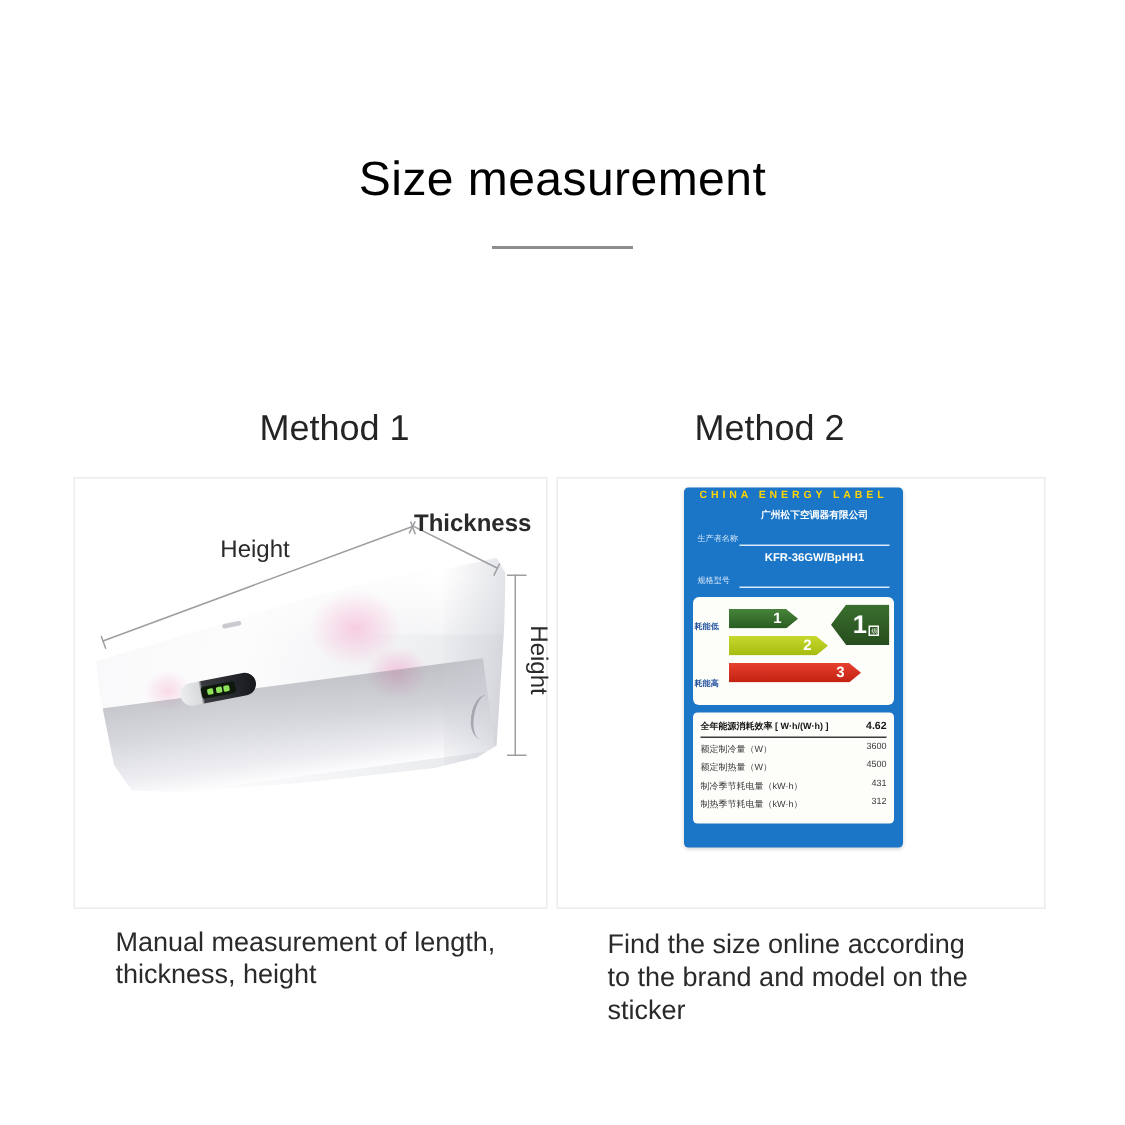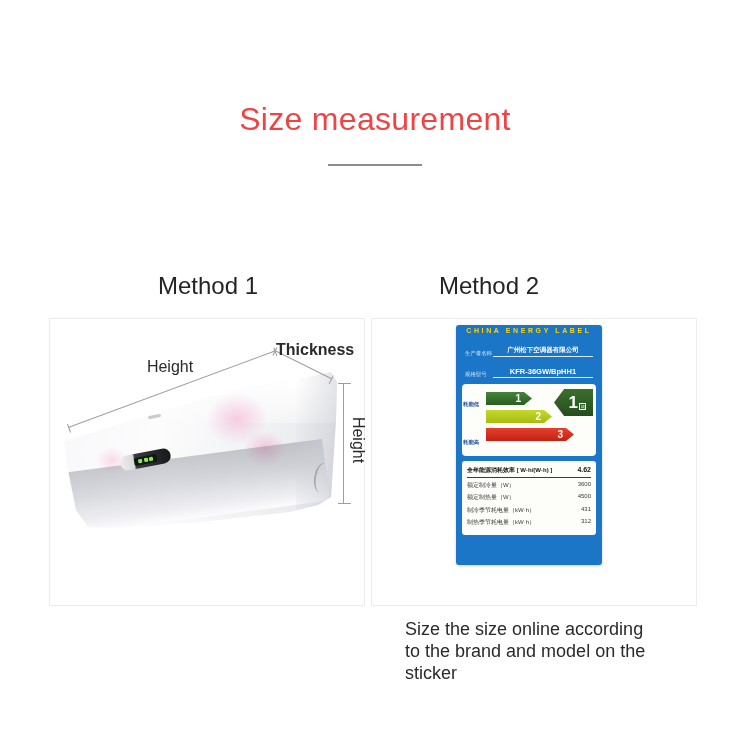--- a/index.html
+++ b/index.html
@@ -4,24 +4,24 @@
 <style>
   * { box-sizing: border-box; margin: 0; padding: 0; }
   html,body { background:#fff; }
   .canvas {
     position: relative; width: 750px; height: 750px; background:#fff;
     font-family: "Liberation Sans", "DejaVu Sans", sans-serif; color:#262626;
     overflow: hidden;
   }
   
   .page-title { position:absolute; top:101px; left:0; width:750px; text-align:center;
-    font-size:32px; letter-spacing:.3px; color:#ef4444; }
+    font-size:32px; letter-spacing:.3px; color:#000000; }
   .title-rule { position:absolute; top:164px; left:328px; width:94px; height:2px; background:#8d8d8d; }
   .method-heading { position:absolute; top:272px; width:200px; text-align:center; font-size:24px; color:#242424; }
-  .mh1 { left:108px; } .mh2 { left:389px; }
+  .mh1 { left:123px; } .mh2 { left:413px; }
   
   .panel { position:absolute; top:318px; height:288px; background:#fff; border:1px solid #ececee; }
   .panel1 { left:49px; width:316px; }
   .panel2 { left:371px; width:326px; }
   
   .caption { position:absolute; top:618px; font-size:18px; line-height:21px; color:#2a2a2a; }
   .cap1 { left:77px; width:258px; }
   .cap2 { left:405px; width:252px; line-height:22px; }
   
   .ac { position:absolute; left:58px; top:365px; width:290px; height:205px;
@@ -68,21 +68,21 @@
   
   .elabel { position:absolute; left:456px; top:325px; width:146px; height:240px;
     background:#1b76c8; border-radius:3px; box-shadow: 0 1px 3px rgba(0,0,0,.18); overflow:hidden; }
   .el-title { margin-top:9px; text-align:center; font-size:17px; font-weight:bold; color:#fdfdf0; letter-spacing:1px; white-space:nowrap; }
   .el-sub { margin-top:2px; text-align:center; font-size:7px; font-weight:bold; color:#ffd400; letter-spacing:2.6px; white-space:nowrap; }
   .el-fields { margin:5px 9px 0; }
   .el-field { display:flex; align-items:flex-end; margin-top:3px; }
   .el-field .lbl { width:28px; overflow:visible; white-space:nowrap; }
   .tiny { display:inline-block; font-size:9px; color:#d3e5f8; transform:scale(.6); transform-origin:0 100%; white-space:nowrap; }
   .el-field .val { flex:1; text-align:center; font-size:6.5px; font-weight:bold; color:#fff;
-    border-bottom:1px solid rgba(240,247,255,.9); padding-bottom:1px; white-space:nowrap; }
+    border-bottom:1px solid rgba(240,247,255,.9); padding-bottom:15px; white-space:nowrap; }
   .el-field.model .val { font-size:7.5px; }
   .el-scale { position:relative; margin:6px 6px 0; height:72px; background:#fdfdfa; border-radius:4px; }
   .scale-side { position:absolute; left:1px; overflow:visible; white-space:nowrap; }
   .scale-side .tiny { color:#1f4f9c; font-weight:bold; transform-origin:0 50%; }
   .s-low { top:9px; } .s-high { top:47px; }
   .bar { position:absolute; left:24px; height:13px; color:#fff; font-weight:bold; font-size:10px;
     line-height:13px; text-align:right; padding-right:11px;
     clip-path: polygon(0 0, calc(100% - 8px) 0, 100% 50%, calc(100% - 8px) 100%, 0 100%); }
   .bar1 { top:8px;  width:46px; background:linear-gradient(180deg,#47843a,#2a5c22); }
   .bar2 { top:26px; width:66px; background:linear-gradient(180deg,#c6d82c,#a6bb10); }
@@ -202,15 +202,16 @@
       </div>
       <div class="t-row">
         <span>制热季节耗电量（kW·h）</span>
         <span>312</span>
       </div>
       <div class="t-note"></div>
     </div>
 
   </div>
 
-  <div class="caption cap2">Size the size online according to the brand and model on the sticker</div>
+  <div class="caption cap1">Manual measurement of length, thickness, height</div>
+  <div class="caption cap2">Find the size online according to the brand and model on the sticker</div>
 
 </div>
 
 </body></html>

